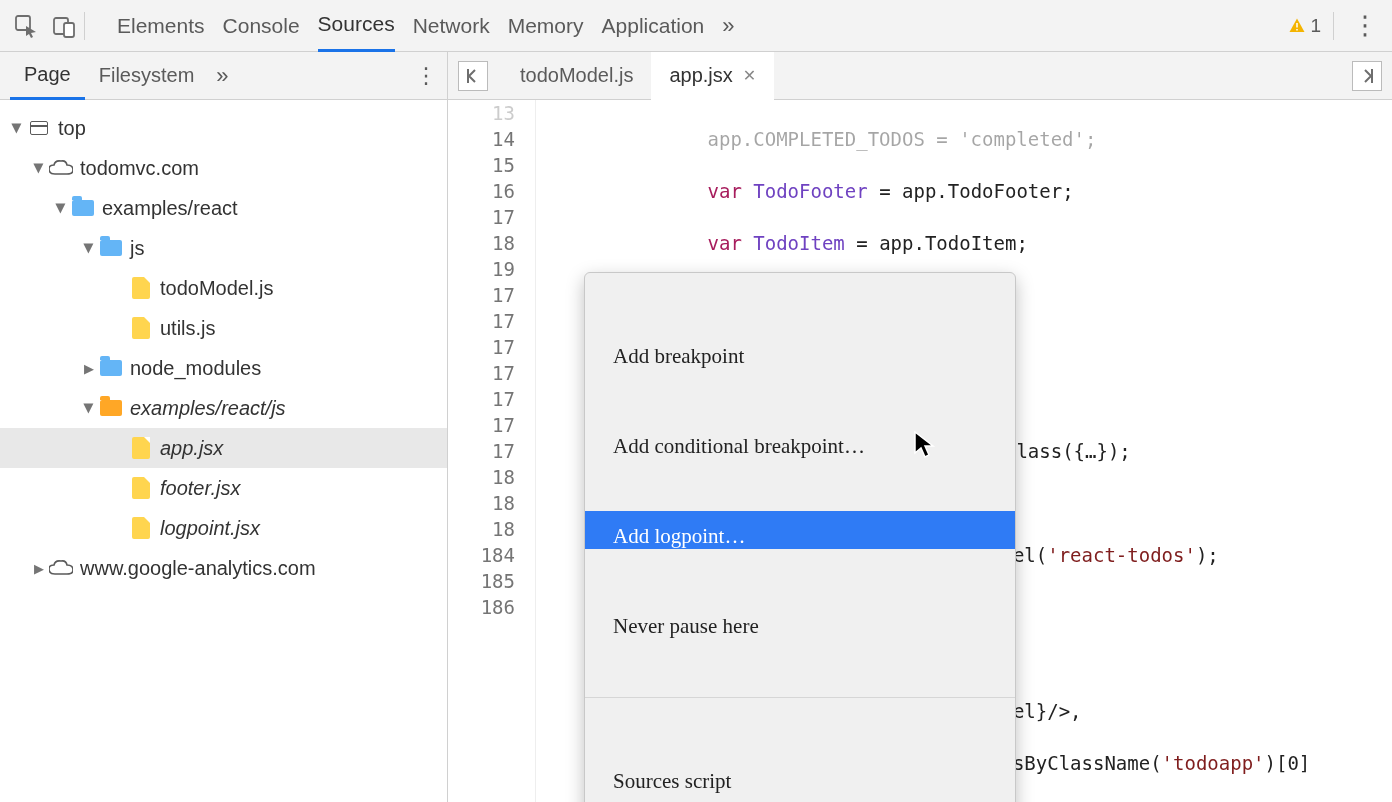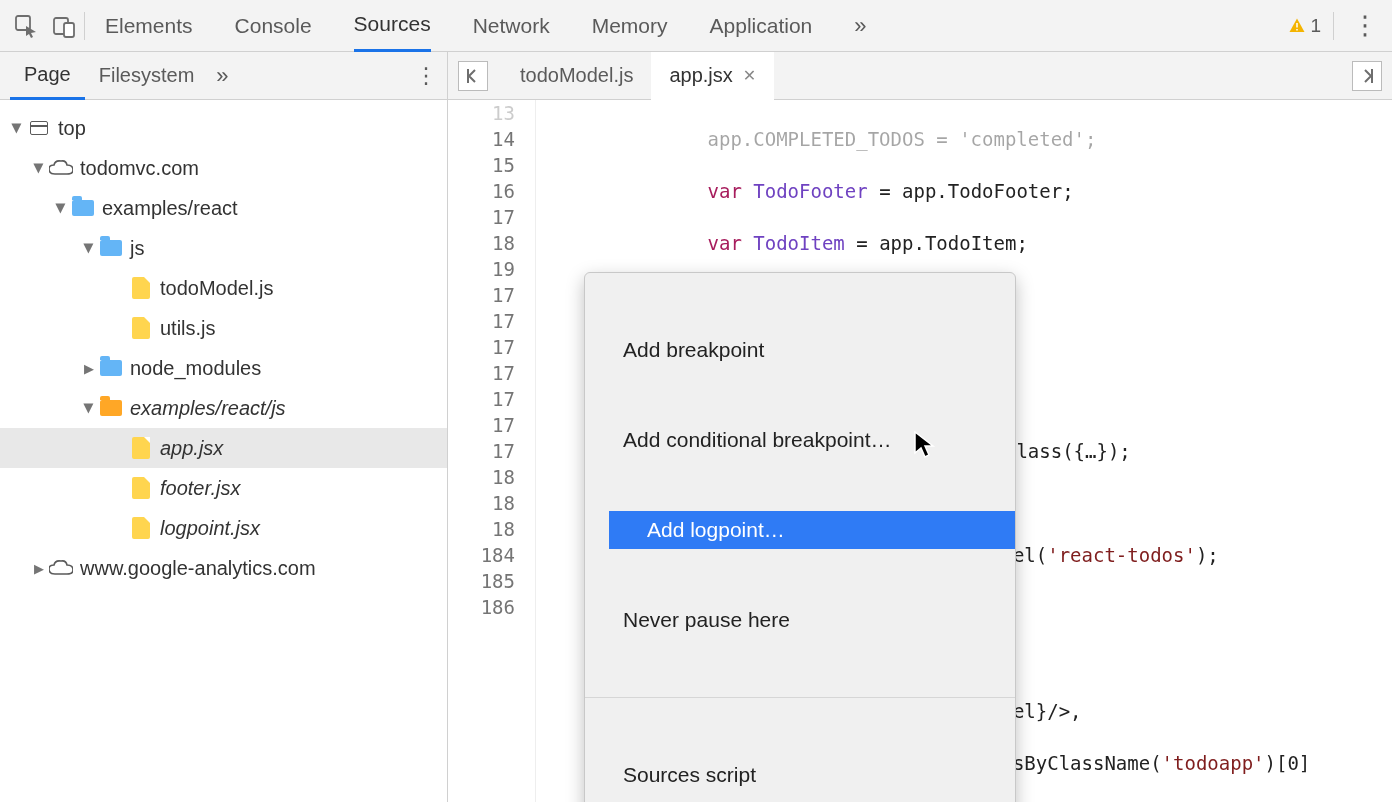--- a/index.html
+++ b/index.html
@@ -24,22 +24,22 @@
   .toolbar .tool-icon {
     width: 36px; height: 36px;
     display: flex; align-items: center; justify-content: center;
     color: #6e6e6e;
     margin-right: 2px;
   }
   .tabs {
     display: flex;
     align-items: center;
     flex: 1;
-    margin-left: 20px;
-    gap: 42px;
+    margin-left: 32px;
+    gap: 18px;
   }
   .tab {
     color: #5a5a5a;
     font-size: 21px;
     height: 52px;
     display: flex;
     align-items: center;
     cursor: pointer;
   }
   .tab.active {
@@ -235,29 +235,29 @@
     border-radius: 6px;
     box-shadow: 0 6px 18px rgba(0,0,0,0.25);
     padding: 6px 0;
     font-family: -apple-system, "Helvetica Neue", Arial, sans-serif;
     font-size: 21px;
     z-index: 50;
   }
   .ctx-item {
     height: 38px;
     display: flex;
-    align-items: center;
-    padding: 0 38px;
+    align-items: flex-end;
+    padding: 0 28px;
     cursor: pointer;
     justify-content: space-between;
+    font-family: Liberation Serif, serif;
   }
   .ctx-item.highlight {
     background: #2f7bf5;
     color: #fff;
-    margin-left: 24px;
   }
   .ctx-sep {
     height: 1px;
     background: #d6d6d6;
     margin: 6px 0;
   }
 
   
   .cursor {
     position: absolute;

